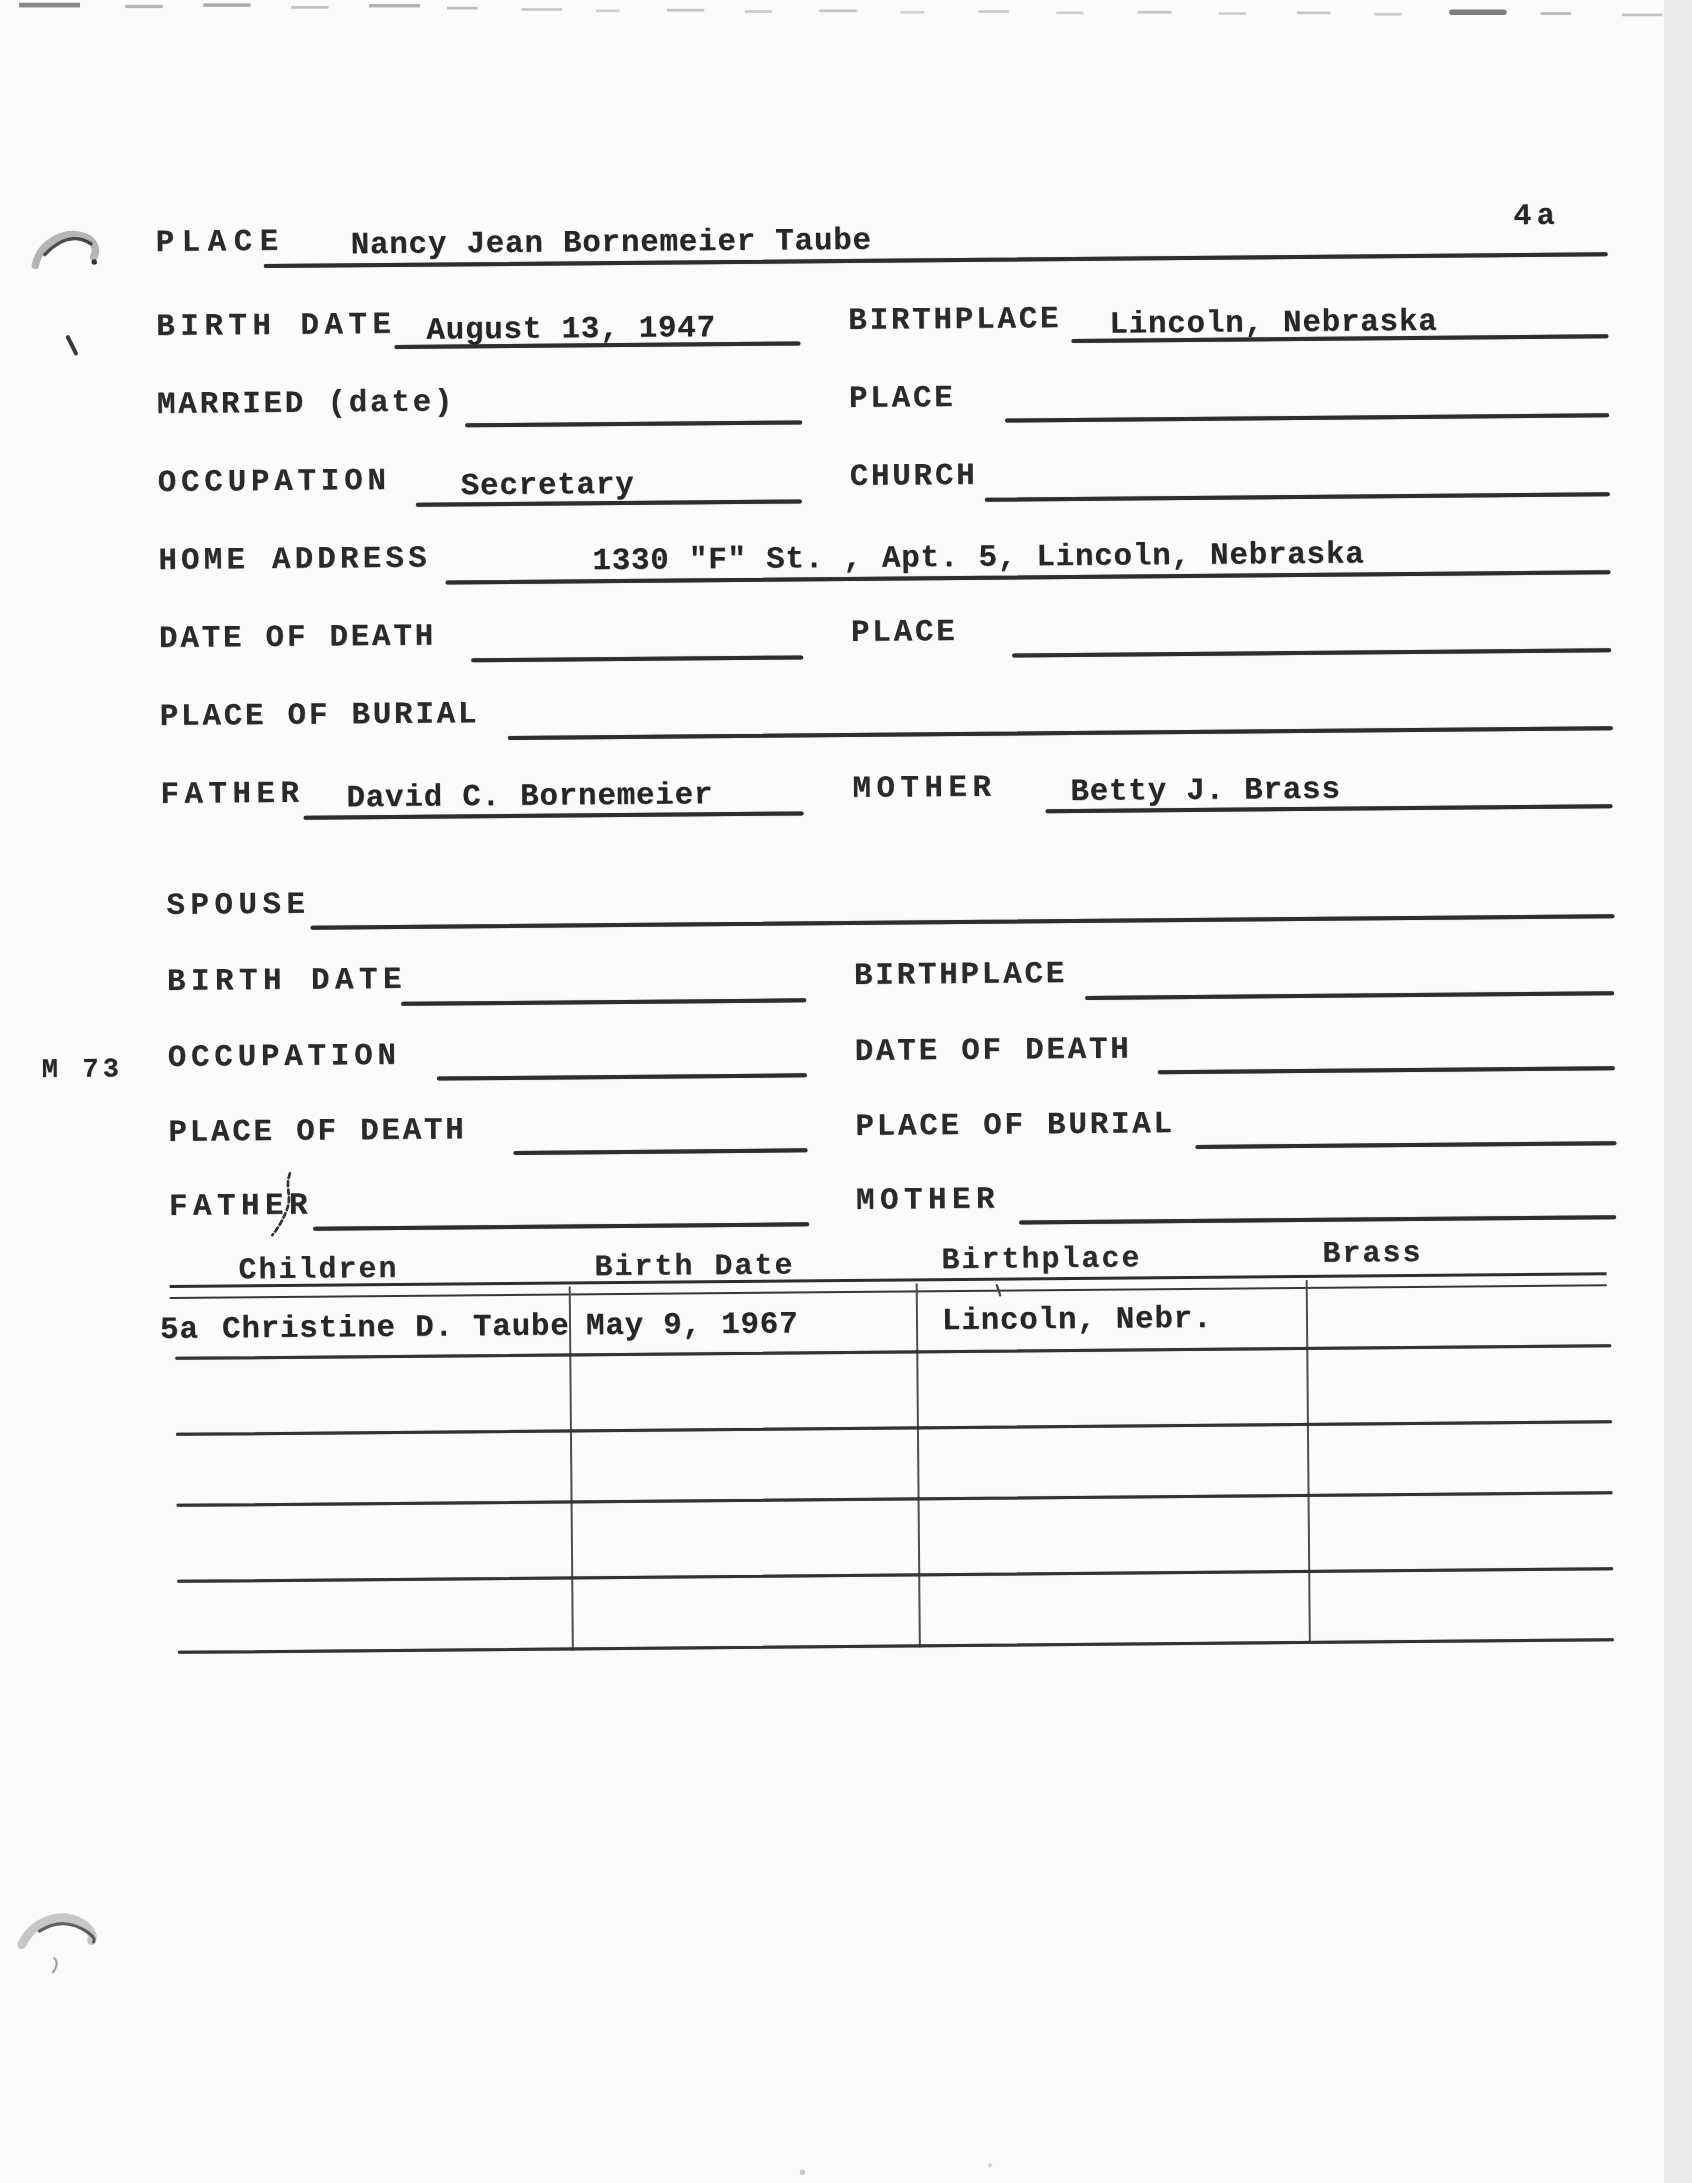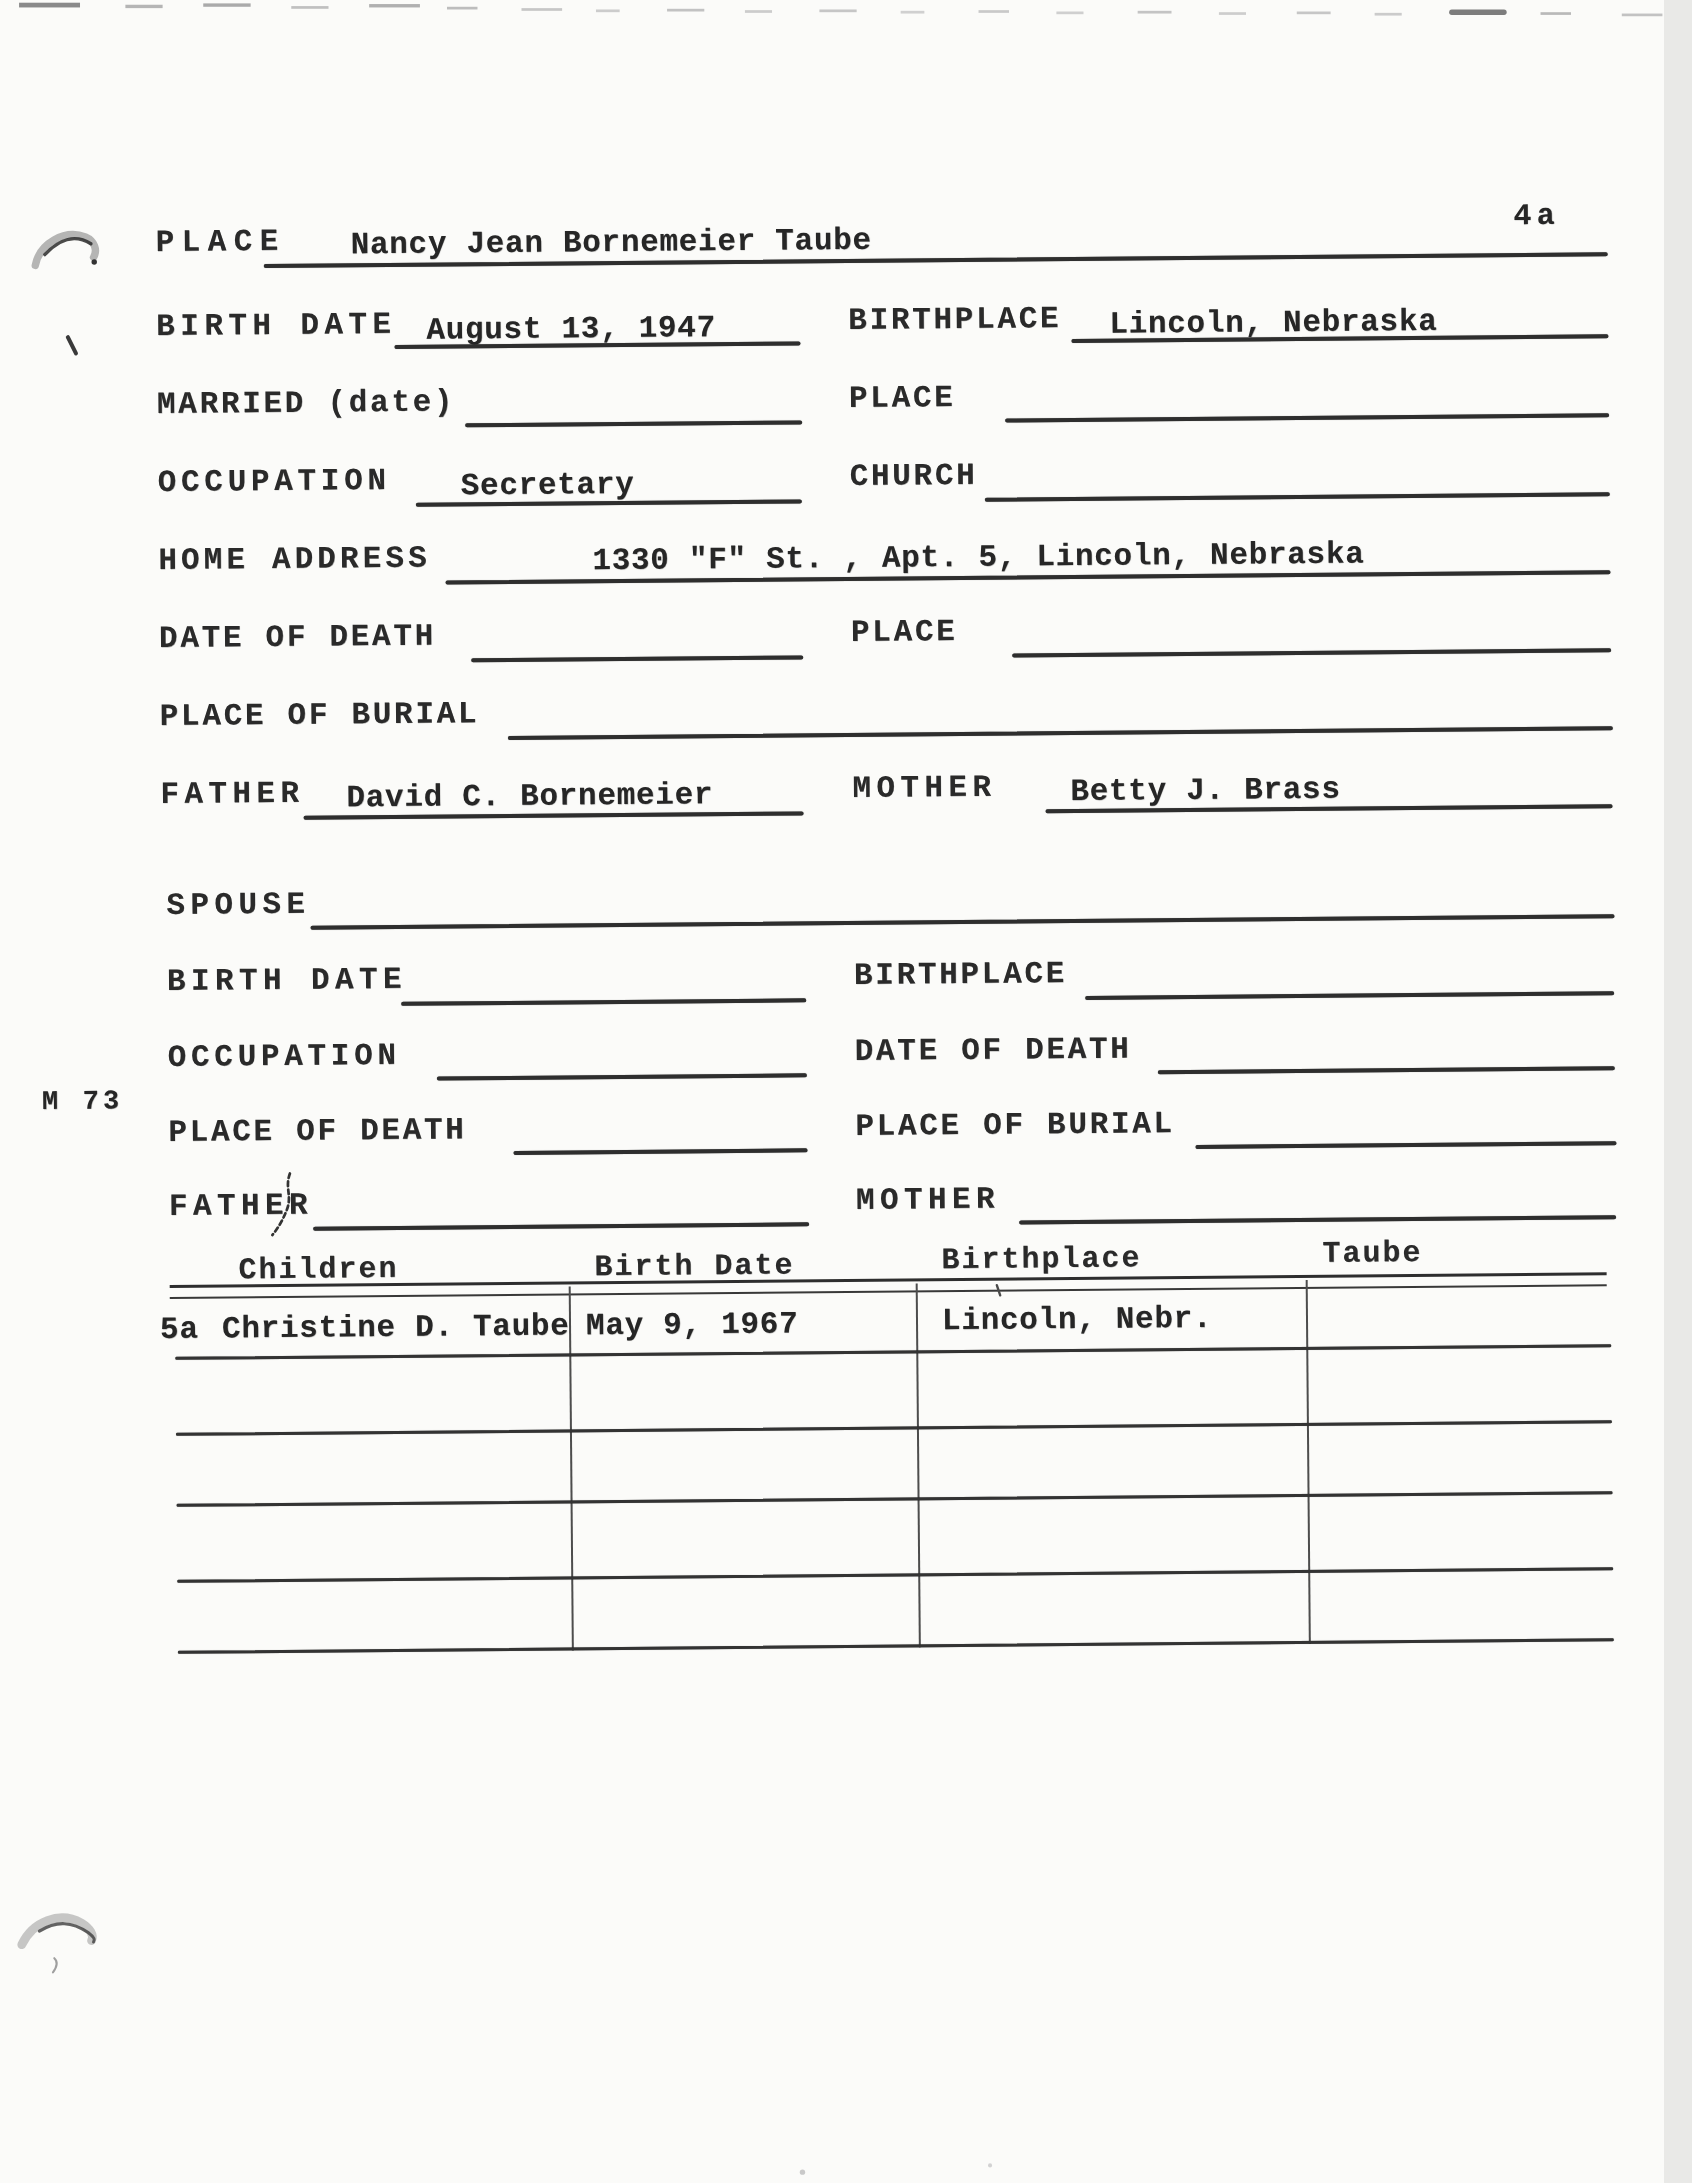--- a/index.html
+++ b/index.html
@@ -114,38 +114,38 @@
       <span class="lab" style="left:168px;top:960px;letter-spacing:5.4px;">BIRTH DATE</span>
       <div class="ul" style="left:402px;top:998px;width:405px;"></div>
       <span class="lab" style="left:855px;top:960px;">BIRTHPLACE</span>
       <div class="ul" style="left:1086px;top:998px;width:529px;"></div>
 
       <span class="lab" style="left:168px;top:1036px;letter-spacing:4.7px;">OCCUPATION</span>
       <div class="ul" style="left:437px;top:1073px;width:370px;"></div>
       <span class="lab" style="left:855px;top:1036px;">DATE OF DEATH</span>
       <div class="ul" style="left:1158px;top:1073px;width:457px;"></div>
 
-      <span class="val small" style="left:42px;top:1082px;">M 73</span>
+      <span class="val small" style="left:42px;top:1050px;">M 73</span>
       <span class="lab" style="left:168px;top:1111px;">PLACE OF DEATH</span>
       <div class="ul" style="left:513px;top:1148px;width:294px;"></div>
       <span class="lab" style="left:855px;top:1111px;">PLACE OF BURIAL</span>
       <div class="ul" style="left:1195px;top:1148px;width:421px;"></div>
 
       <span class="lab" style="left:168px;top:1185px;letter-spacing:5.4px;">FATHER</span>
       <div class="ul" style="left:312px;top:1222px;width:496px;"></div>
       <span class="lab" style="left:855px;top:1185px;letter-spacing:5.4px;">MOTHER</span>
       <div class="ul" style="left:1018px;top:1222px;width:597px;"></div>
     </div>
 
     <div>
 
       <span class="lab" style="left:237px;top:1250px;font-size:30px;letter-spacing:2px;">Children</span>
       <span class="lab" style="left:593px;top:1250px;font-size:30px;letter-spacing:2px;">Birth Date</span>
       <span class="lab" style="left:940px;top:1246px;font-size:30px;letter-spacing:2px;">Birthplace</span>
-      <span class="lab" style="left:1321px;top:1243px;font-size:30px;letter-spacing:2px;">Taube</span>
+      <span class="lab" style="left:1321px;top:1243px;font-size:30px;letter-spacing:2px;">Brass</span>
 
       <div class="dblline" style="left:168px;top:1279px;width:1437px;"></div>
 
       <div class="vline" style="left:567px;top:1284px;height:364px;"></div>
       <div class="vline" style="left:914px;top:1284px;height:364px;"></div>
       <div class="vline" style="left:1304px;top:1284px;height:364px;"></div>
 
       <div class="tline" style="left:173px;top:1351px;width:1436px;"></div>
       <div class="tline" style="left:173px;top:1427px;width:1436px;"></div>
       <div class="tline" style="left:173px;top:1498px;width:1436px;"></div>

